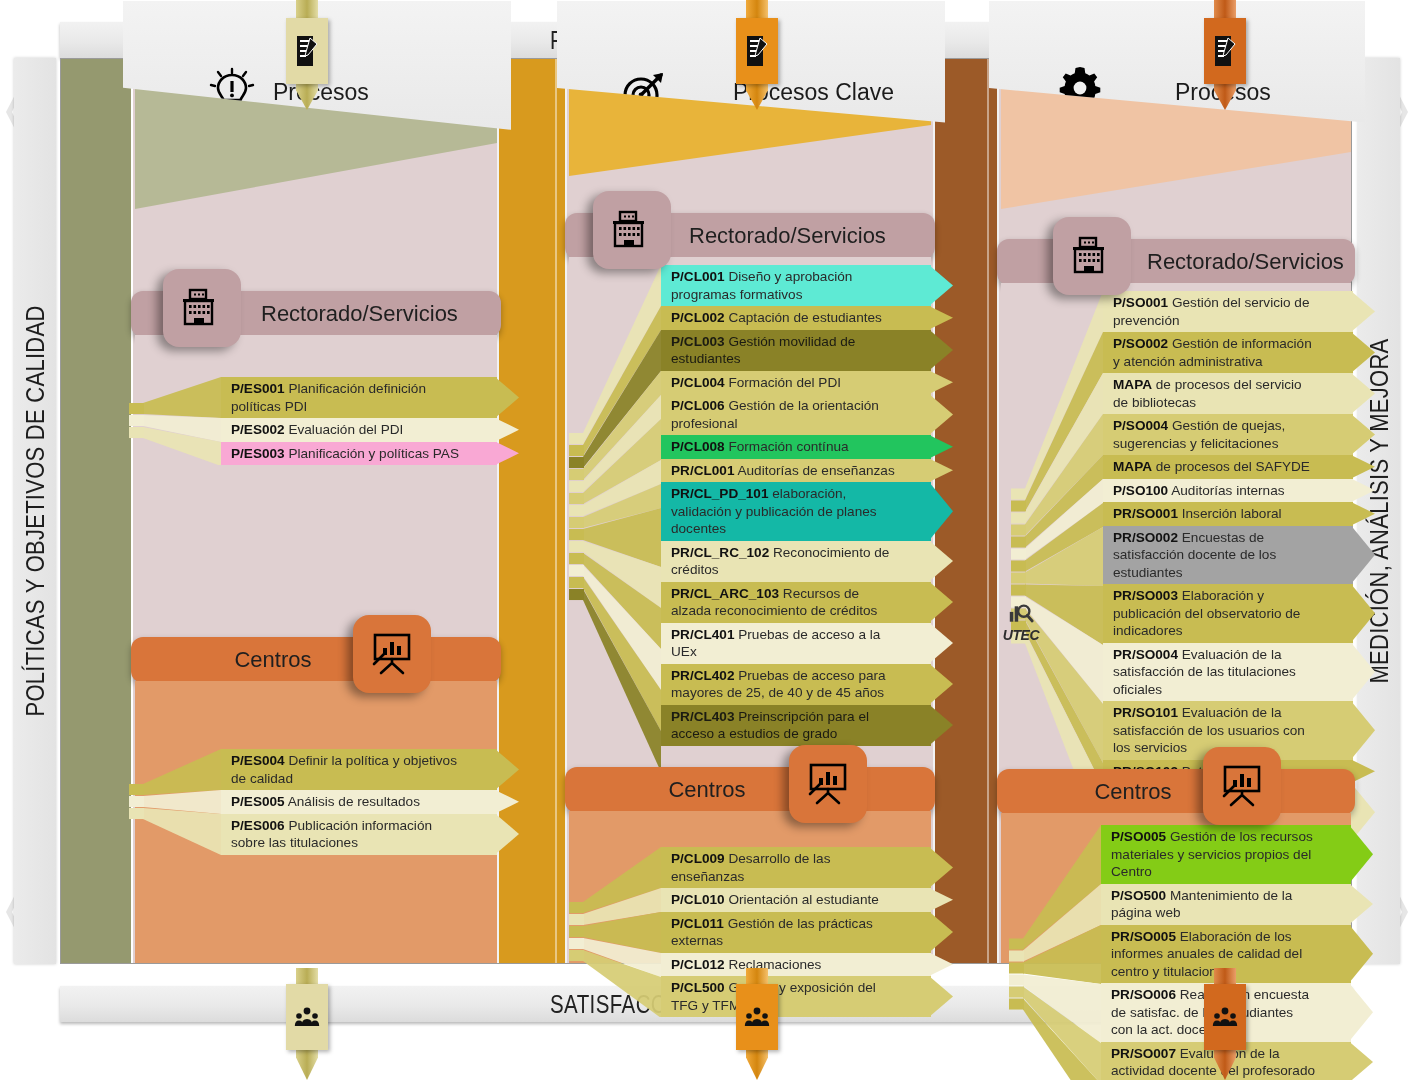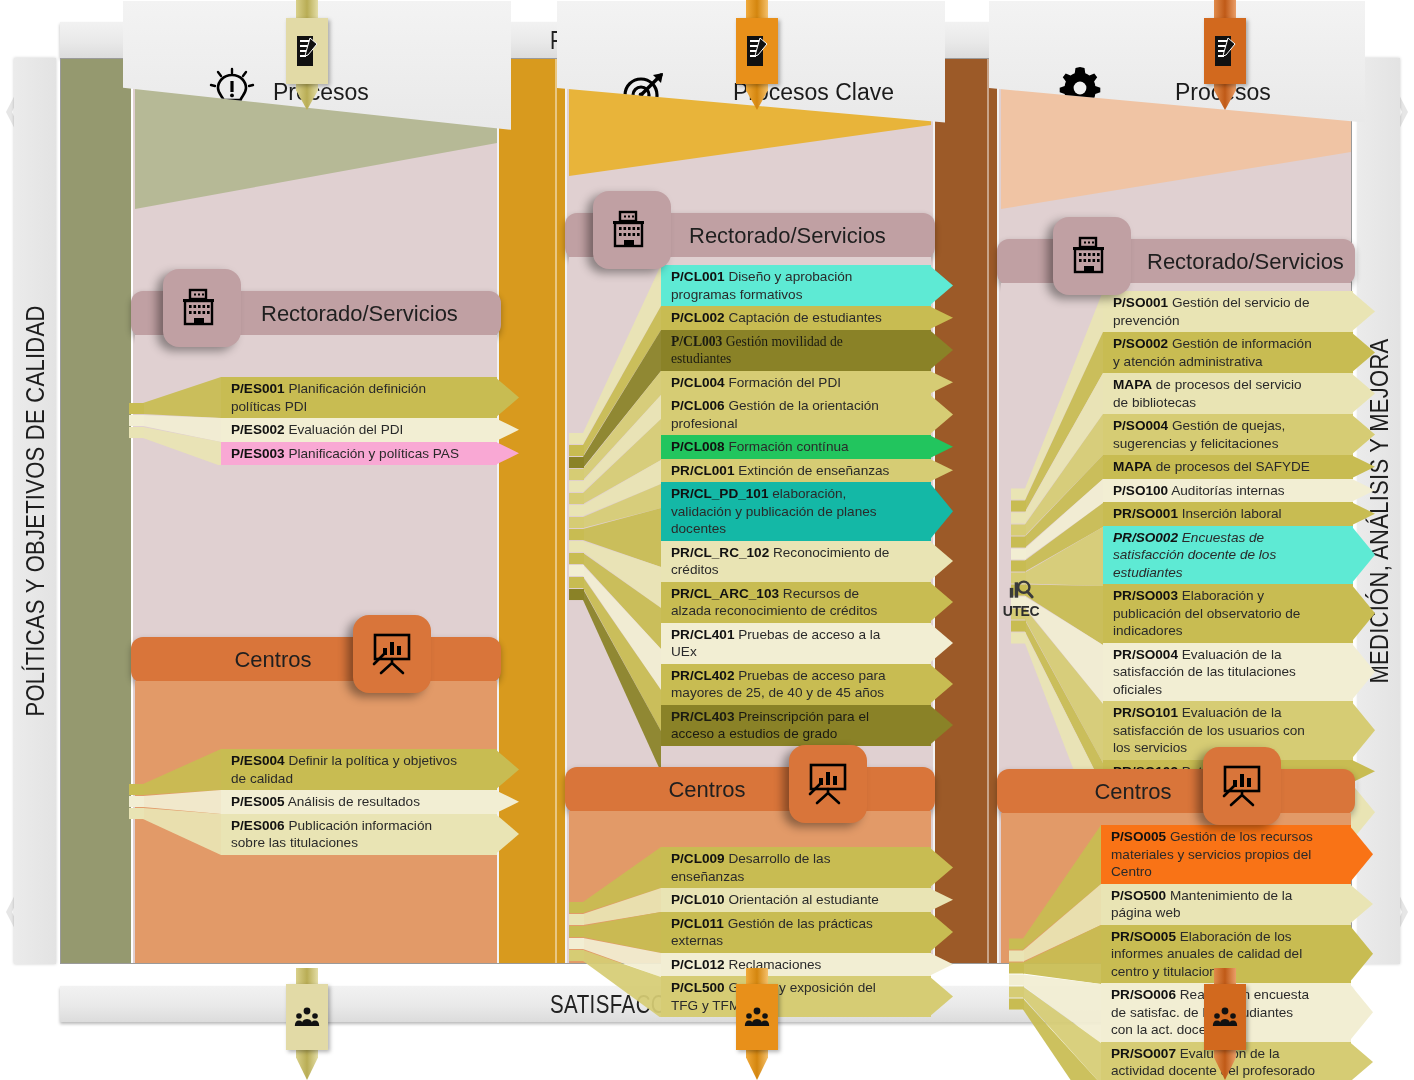--- a/index.html
+++ b/index.html
@@ -323,25 +323,25 @@
           </g>
         </svg>
       </div>
       <div class="grp-bar rect-bar" style="top:0;">
         <span class="glabel" style="left:124px;right:10px;text-align:left;">Rectorado/Servicios</span>
       </div>
       <div class="grp-body rect-body" style="top:44px;height:500px;">
         <div class="rows" style="top:8px;left:92px;width:270px;">
             <div class="arow a2" style="background: #5eead4;"><b>P/CL001</b><span> Diseño y aprobación programas formativos</span></div>
             <div class="arow a1" style="background: rgb(200, 188, 82);"><b>P/CL002</b><span> Captación de estudiantes</span></div>
-            <div class="arow a5" style="background: rgb(138, 130, 39); font-family: Liberation Serif, serif;"><b>P/CL003</b><span> Gestión movilidad de estudiantes</span></div>
+            <div class="arow a5" style="background: rgb(138, 130, 39);"><b>P/CL003</b><span> Gestión movilidad de estudiantes</span></div>
             <div class="arow a3" style="background: rgb(214, 204, 116);"><b>P/CL004</b><span> Formación del PDI</span></div>
             <div class="arow a3" style="background: rgb(214, 204, 116);"><b>P/CL006</b><span> Gestión de la orientación profesional</span></div>
             <div class="arow a2" style="background: #22c55e;"><b>P/CL008</b><span> Formación contínua</span></div>
-            <div class="arow a3" style="background: rgb(214, 204, 116);"><b>PR/CL001</b><span> Extinción de enseñanzas</span></div>
+            <div class="arow a3" style="background: rgb(214, 204, 116);"><b>PR/CL001</b><span> Auditorías de enseñanzas</span></div>
             <div class="arow a1" style="background: #14b8a6;"><b>PR/CL_PD_101</b><span> elaboración, validación y publicación de planes docentes</span></div>
             <div class="arow a2" style="background: rgb(233, 228, 180);"><b>PR/CL_RC_102</b><span> Reconocimiento de créditos</span></div>
             <div class="arow a1" style="background: rgb(200, 188, 82);"><b>PR/CL_ARC_103</b><span> Recursos de alzada reconocimiento de créditos</span></div>
             <div class="arow a4" style="background: rgb(242, 238, 211);"><b>PR/CL401</b><span> Pruebas de acceso a la UEx</span></div>
             <div class="arow a1" style="background: rgb(200, 188, 82);"><b>PR/CL402</b><span> Pruebas de acceso para mayores de 25, de 40 y de 45 años</span></div>
             <div class="arow a5" style="background: rgb(138, 130, 39);"><b>PR/CL403</b><span> Preinscripción para el acceso a estudios de grado</span></div>
             <div class="fan" style="height: 504px;">
               <svg width="92" height="504" viewBox="0 0 92 504">
                 <path d="M92 0 L92 41 L14 179.04 L14 168 Z" fill="#e9e4b4" opacity="0.93"></path>
                 <rect x="0" y="168" width="15" height="11.039999999999992" fill="#e9e4b4"></rect>
@@ -460,21 +460,21 @@
       </div>
       <div class="grp-body rect-body" style="top:44px;height:462px;">
         <div class="rows" style="top:8px;left:102px;width:250px;">
             <div class="arow a2" style="background: rgb(233, 228, 180);"><b>P/SO001</b><span> Gestión del servicio de prevención</span></div>
             <div class="arow a1" style="background: rgb(200, 188, 82);"><b>P/SO002</b><span> Gestión de información y atención administrativa</span></div>
             <div class="arow a2" style="background: rgb(233, 228, 180);"><b>MAPA</b><span> de procesos del servicio de bibliotecas</span></div>
             <div class="arow a3" style="background: rgb(214, 204, 116);"><b>P/SO004</b><span> Gestión de quejas, sugerencias y felicitaciones</span></div>
             <div class="arow a1" style="background: rgb(200, 188, 82);"><b>MAPA</b><span> de procesos del SAFYDE</span></div>
             <div class="arow a4" style="background: rgb(242, 238, 211);"><b>P/SO100</b><span> Auditorías internas</span></div>
             <div class="arow a1" style="background: rgb(200, 188, 82);"><b>PR/SO001</b><span> Inserción laboral</span></div>
-            <div class="arow a3" style="background: #5eead4; font-style: italic;"><b>PR/SO002</b><span> Encuestas de satisfacción docente de los estudiantes</span></div>
+            <div class="arow a3" style="background: #a3a3a3;"><b>PR/SO002</b><span> Encuestas de satisfacción docente de los estudiantes</span></div>
             <div class="arow a1" style="background: rgb(200, 188, 82);"><b>PR/SO003</b><span> Elaboración y publicación del observatorio de indicadores</span></div>
             <div class="arow a4" style="background: rgb(242, 238, 211);"><b>PR/SO004</b><span> Evaluación de la satisfacción de las titulaciones oficiales</span></div>
             <div class="arow a3" style="background: rgb(214, 204, 116);"><b>PR/SO101</b><span> Evaluación de la satisfacción de los usuarios con los servicios</span></div>
             <div class="arow a1" style="background: rgb(200, 188, 82);"><b>PR/SO102</b><span> Petición de datos</span></div>
             <div class="arow a2" style="background: rgb(233, 228, 180);"><b>PR/SO103</b><span> Gestión administrativa solicitud y pago quinquenios docentes</span></div>
             <div class="fan" style="height: 551px;">
               <svg width="92" height="551" viewBox="0 0 92 551">
                 <path d="M92 0 L92 41 L14 208.54 L14 197.5 Z" fill="#e9e4b4" opacity="0.93"></path>
                 <rect x="0" y="197.5" width="15" height="11.039999999999992" fill="#e9e4b4"></rect>
                 <path d="M92 41 L92 82 L14 220.54 L14 209.5 Z" fill="#c8bc52" opacity="0.93"></path>
@@ -497,21 +497,21 @@
                 <rect x="0" y="305.5" width="15" height="11.04000000000002" fill="#f2eed3"></rect>
                 <path d="M92 413 L92 472 L14 328.54 L14 317.5 Z" fill="#d6cc74" opacity="0.93"></path>
                 <rect x="0" y="317.5" width="15" height="11.04000000000002" fill="#d6cc74"></rect>
                 <path d="M92 472 L92 496 L14 340.54 L14 329.5 Z" fill="#c8bc52" opacity="0.93"></path>
                 <rect x="0" y="329.5" width="15" height="11.04000000000002" fill="#c8bc52"></rect>
                 <path d="M92 496 L92 555 L14 352.54 L14 341.5 Z" fill="#e9e4b4" opacity="0.93"></path>
                 <rect x="0" y="341.5" width="15" height="11.04000000000002" fill="#e9e4b4"></rect>
               </svg>
             </div>
           </div>
-        <div class="utec" style="top:292px;">
+        <div class="utec" style="top:316px;font-style:italic;">
           <svg viewBox="0 0 40 34">
             <g fill="#3a3a3a">
               <rect x="4" y="14" width="5" height="14"></rect>
               <rect x="11" y="6" width="5" height="22"></rect>
             </g>
             <circle cx="24" cy="13" r="8" fill="none" stroke="#3a3a3a" stroke-width="3.4"></circle>
             <path d="M29 19 L36 27" stroke="#3a3a3a" stroke-width="4" stroke-linecap="round"></path>
           </svg>
           <span>UTEC</span>
         </div>
@@ -528,21 +528,21 @@
               <rect x="29" y="16" width="4" height="9"></rect>
           </g>
           <path d="M24 29 L24 33 M24 33 L13 43 M24 33 L35 43 M6 34 L17 23" stroke="#000" stroke-width="2.6" fill="none" stroke-linecap="round"></path>
         </svg>
       </div>
       <div class="grp-bar cent-bar" style="top:0;">
         <span class="glabel">Centros</span>
       </div>
       <div class="grp-body cent-body" style="top:44px;height:150px;">
         <div class="rows" style="top:12px;left:100px;width:250px;">
-            <div class="arow a1" style="background: #f97316;"><b>P/SO005</b><span> Gestión de los recursos materiales y servicios propios del Centro</span></div>
+            <div class="arow a1" style="background: #84cc16;"><b>P/SO005</b><span> Gestión de los recursos materiales y servicios propios del Centro</span></div>
             <div class="arow a2" style="background: rgb(233, 228, 180);"><b>P/SO500</b><span> Mantenimiento de la página web</span></div>
             <div class="arow a1" style="background: rgb(200, 188, 82);"><b>PR/SO005</b><span> Elaboración de los informes anuales de calidad del centro y titulaciones</span></div>
             <div class="arow a4" style="background: rgb(242, 238, 211);"><b>PR/SO006</b><span> Realización encuesta de satisfac. de los estudiantes con la act. docente</span></div>
             <div class="arow a3" style="background: rgb(214, 204, 116);"><b>PR/SO007</b><span> Evaluación de la actividad docente del profesorado</span></div>
             <div class="fan" style="height: 299px;">
               <svg width="92" height="299" viewBox="0 0 92 299">
                 <path d="M92 0 L92 59 L14 124.54 L14 113.5 Z" fill="#c8bc52" opacity="0.93"></path>
                 <rect x="0" y="113.5" width="15" height="11.040000000000006" fill="#c8bc52"></rect>
                 <path d="M92 59 L92 100 L14 136.54 L14 125.5 Z" fill="#e9e4b4" opacity="0.93"></path>
                 <rect x="0" y="125.5" width="15" height="11.039999999999992" fill="#e9e4b4"></rect>

